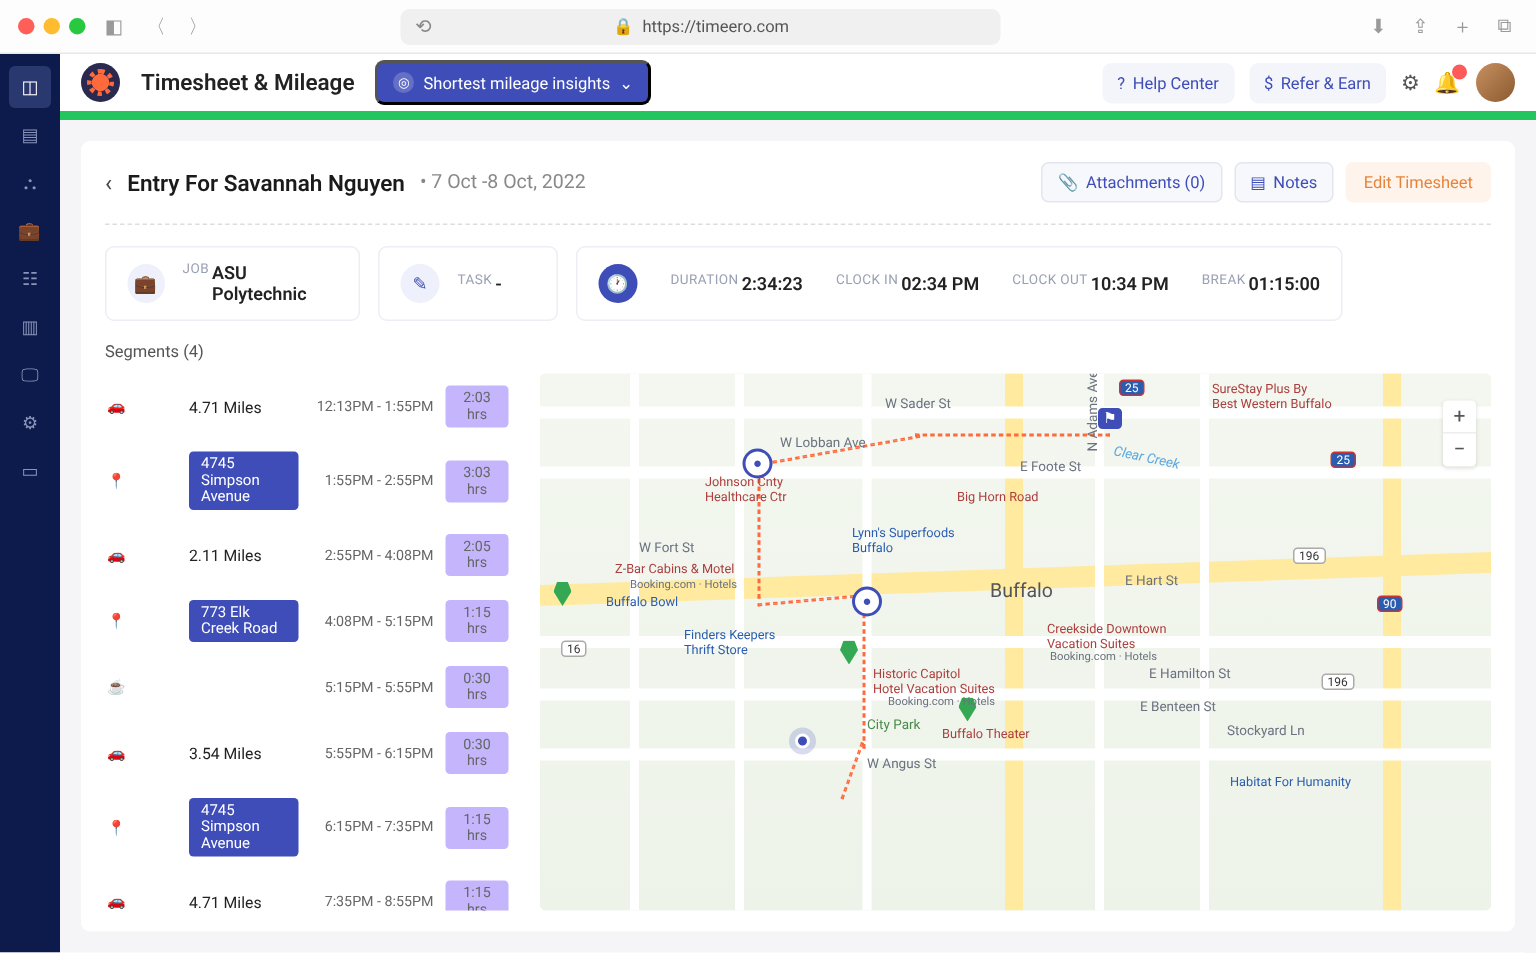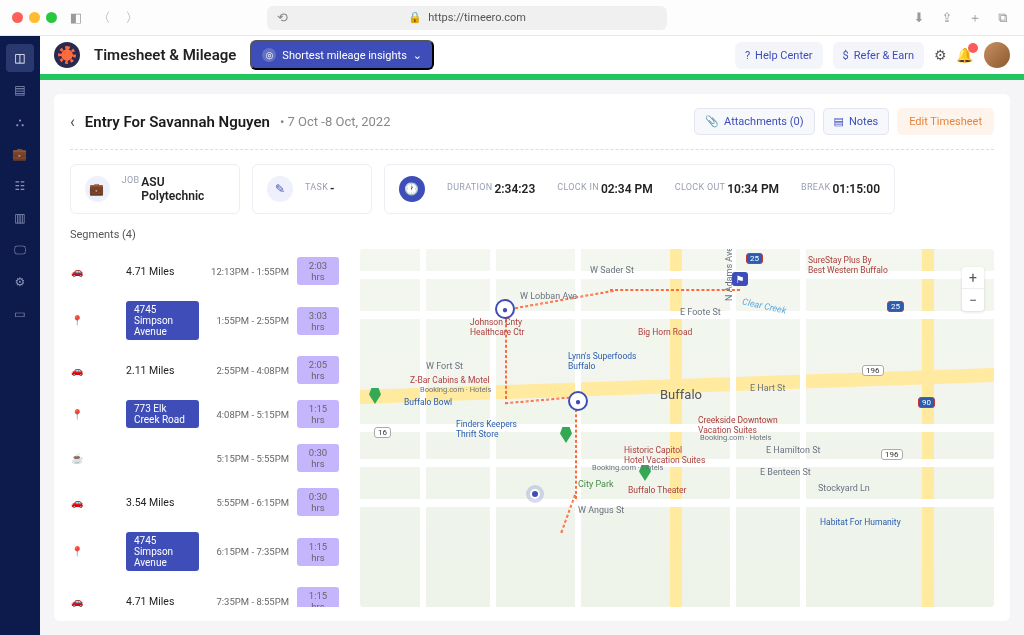--- a/index.html
+++ b/index.html
@@ -304,21 +304,21 @@
             <div class="map-poi" style="left:110px;top:68px;white-space:pre;">Johnson Cnty
 Healthcare Ctr</div>
             <div class="map-poi" style="left:278px;top:78px;">Big Horn Road</div>
             <div class="map-poi blue" style="left:208px;top:102px;white-space:pre;">Lynn's Superfoods
 Buffalo</div>
             <div class="map-poi" style="left:50px;top:126px;">Z-Bar Cabins &amp; Motel</div>
             <div class="map-label" style="left:60px;top:136px;font-size:7.5px;">Booking.com · Hotels</div>
             <div class="map-poi blue" style="left:44px;top:148px;">Buffalo Bowl</div>
             <div class="map-poi blue" style="left:96px;top:170px;white-space:pre;">Finders Keepers
 Thrift Store</div>
-            <div class="map-poi" style="left:222px;top:196px;white-space:pre;padding-left:42px;">Historic Capitol
+            <div class="map-poi" style="left:222px;top:196px;white-space:pre;">Historic Capitol
 Hotel Vacation Suites</div>
             <div class="map-label" style="left:232px;top:214px;font-size:7.5px;">Booking.com · Hotels</div>
             <div class="map-poi" style="left:338px;top:166px;white-space:pre;">Creekside Downtown
 Vacation Suites</div>
             <div class="map-label" style="left:340px;top:184px;font-size:7.5px;">Booking.com · Hotels</div>
             <div class="map-label" style="left:218px;top:230px;color:#4a8a4a;">City Park</div>
             <div class="map-poi" style="left:268px;top:236px;">Buffalo Theater</div>
             <div class="map-poi" style="left:448px;top:6px;white-space:pre;">SureStay Plus By
 Best Western Buffalo</div>
             <div class="map-poi blue" style="left:460px;top:268px;">Habitat For Humanity</div>

